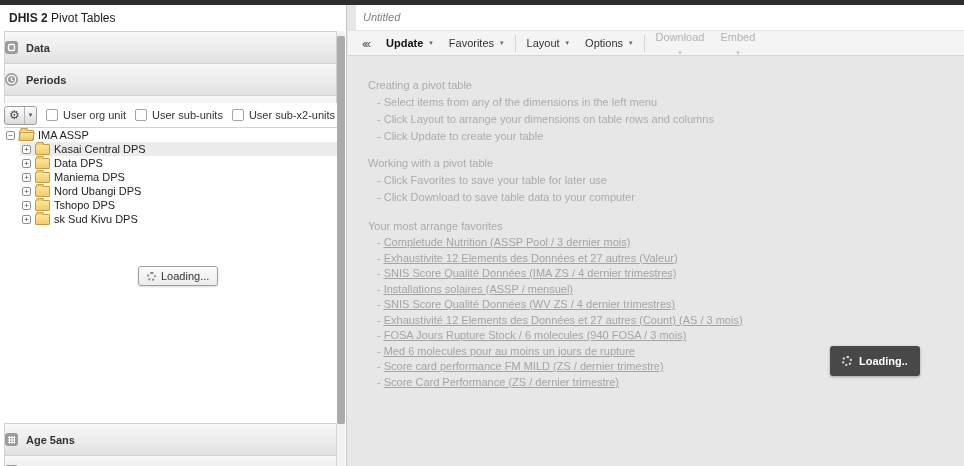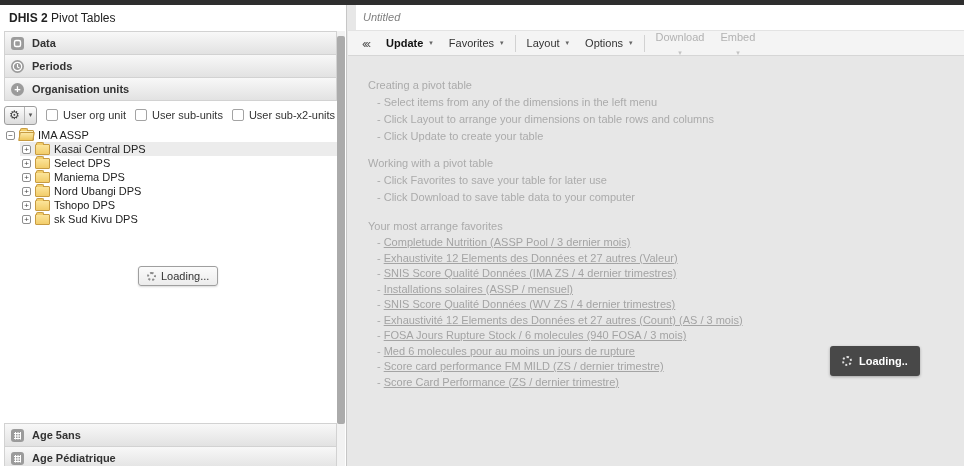--- a/index.html
+++ b/index.html
@@ -11,23 +11,23 @@
 
   
   .left-panel { position:absolute; top:5px; left:0; width:347px; height:461px; background:#fff;
                 border-right:1px solid #c6c6c6; }
   .panel-title { height:26px; line-height:26px; padding-left:9px; font-size:12px; color:#222; }
   .panel-title .brand { font-weight:bold; }
 
   .acc { position:absolute; left:4px; right:9px; }
   .acc-top { top:26px; }
   .acc-bottom { top:418px; }
-  .acc-h { height:24px; margin-top:-1px; border:1px solid #d2d2d2;
+  .acc-h { height:33px; margin-top:-1px; border:1px solid #d2d2d2;
            background:linear-gradient(#f8f8f8,#e2e2e2);
-           display:flex; align-items:center; gap:8px; padding-left:6px;
+           display:flex; align-items:center; gap:8px; 
            font-weight:bold; color:#333; cursor:pointer; }
   .acc-h:first-child { margin-top:0; }
 
   .mini-ic { width:13px; height:13px; background:#9b9b9b; display:inline-flex;
              align-items:center; justify-content:center; flex:0 0 13px; color:#fff; }
   .sq { border-radius:3px; }
   .ci { border-radius:50%; }
   .ic-plus { font-size:11px; font-weight:bold; line-height:1; }
 
   
@@ -162,21 +162,21 @@
       <span>IMA ASSP</span>
     </div>
     <div class="trow child selected">
       <span class="tw">+</span>
       <span class="folder"></span>
       <span>Kasai Central DPS</span>
     </div>
     <div class="trow child">
       <span class="tw">+</span>
       <span class="folder"></span>
-      <span>Select DPS</span>
+      <span>Data DPS</span>
     </div>
     <div class="trow child">
       <span class="tw">+</span>
       <span class="folder"></span>
       <span>Maniema DPS</span>
     </div>
     <div class="trow child">
       <span class="tw">+</span>
       <span class="folder"></span>
       <span>Nord Ubangi DPS</span>

